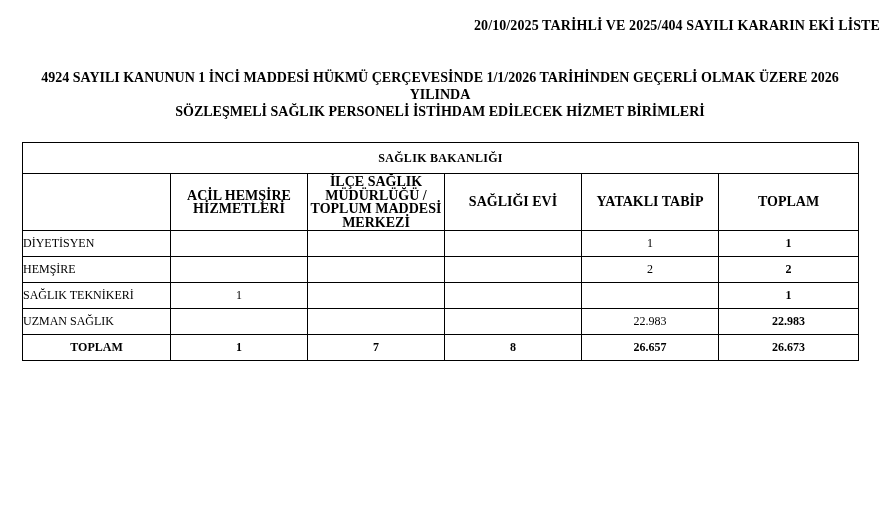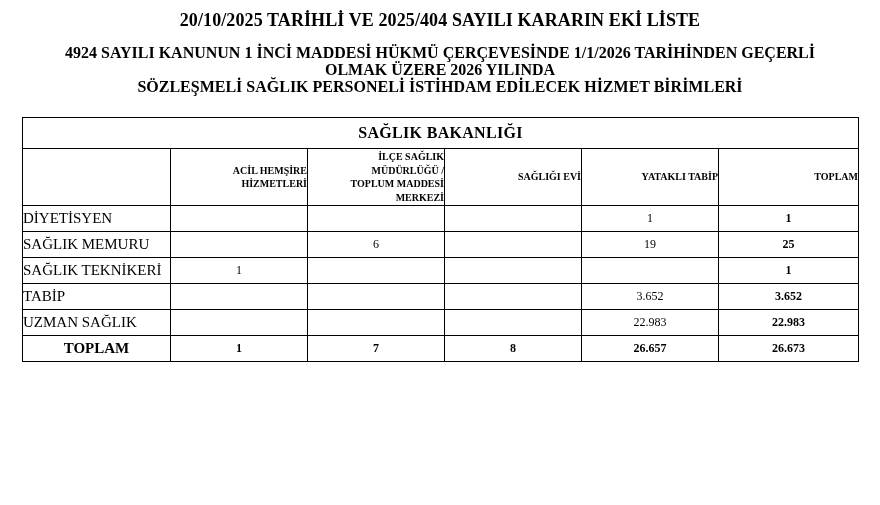--- a/index.html
+++ b/index.html
@@ -14,64 +14,64 @@
     color: #000000;
     overflow: hidden;
   }
   .page {
     width: 880px;
     height: 505px;
     position: relative;
     box-sizing: border-box;
   }
   .doc-title {
-    text-align: center;
-    font-size: 18px;
+    text-align: right;
+    font-size: 14px;
     font-weight: bold;
     letter-spacing: 0.1px;
-    margin-top: 10px;
+    margin-top: 18px;
   }
   .doc-subtitle {
     text-align: center;
     font-weight: bold;
-    font-size: 16px;
+    font-size: 14px;
     line-height: 17px;
-    margin-top: 13px;
-    padding: 0 44px;
+    margin-top: 35px;
+    padding: 0 28px;
   }
   .table-wrap {
     margin: 22px 22px 0 22px;
   }
   table.main {
     border-collapse: collapse;
     width: 836px;
     table-layout: fixed;
   }
   table.main td, table.main th {
     border: 1px solid #000000;
     padding: 0;
     vertical-align: middle;
   }
   .bank-head {
     text-align: center;
     font-weight: bold;
-    font-size: 16px;
+    font-size: 12px;
     letter-spacing: 0.3px;
     height: 30px;
   }
   .col-head {
-    text-align: right;
+    text-align: center;
     font-weight: bold;
-    font-size: 10px;
+    font-size: 14px;
     line-height: 13.5px;
     height: 56px;
     padding: 2px 4px;
   }
   .row-label {
-    font-size: 15px;
+    font-size: 12px;
     padding: 5px 0 5px 8px;
     height: 25px;
     text-align: left;
   }
   .num {
     text-align: center;
     font-size: 12px;
   }
   .total-row .row-label {
     text-align: center;
@@ -129,42 +129,34 @@
 
         <tr>
           <td class="row-label">DİYETİSYEN</td>
           <td class="num"></td>
           <td class="num"></td>
           <td class="num"></td>
           <td class="num">1</td>
           <td class="num bold-col">1</td>
         </tr>
         <tr>
-          <td class="row-label">SAĞLIK MEMURU</td>
+          <td class="row-label">HEMŞİRE</td>
           <td class="num"></td>
-          <td class="num">6</td>
           <td class="num"></td>
-          <td class="num">19</td>
-          <td class="num bold-col">25</td>
+          <td class="num"></td>
+          <td class="num">2</td>
+          <td class="num bold-col">2</td>
         </tr>
         <tr>
           <td class="row-label">SAĞLIK TEKNİKERİ</td>
           <td class="num">1</td>
           <td class="num"></td>
           <td class="num"></td>
           <td class="num"></td>
           <td class="num bold-col">1</td>
-        </tr>
-        <tr>
-          <td class="row-label">TABİP</td>
-          <td class="num"></td>
-          <td class="num"></td>
-          <td class="num"></td>
-          <td class="num">3.652</td>
-          <td class="num bold-col">3.652</td>
         </tr>
         <tr>
           <td class="row-label">UZMAN SAĞLIK</td>
           <td class="num"></td>
           <td class="num"></td>
           <td class="num"></td>
           <td class="num">22.983</td>
           <td class="num bold-col">22.983</td>
         </tr>
 

